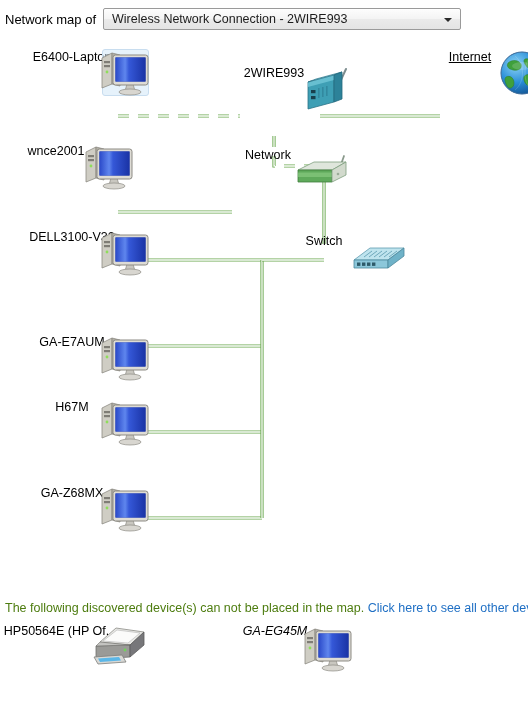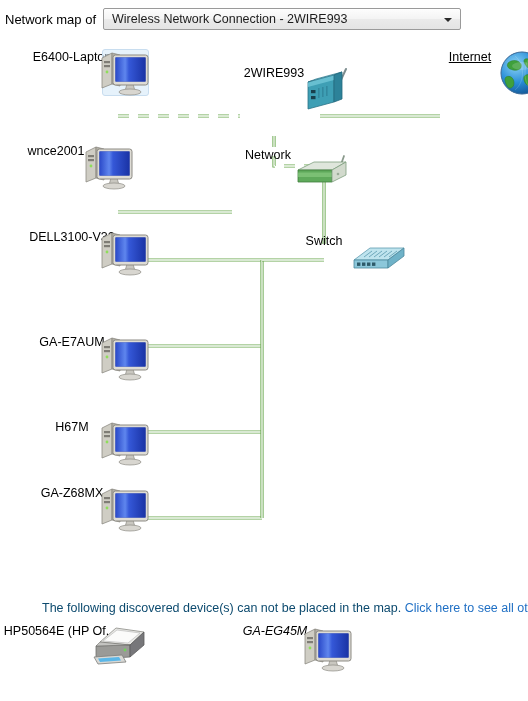--- a/index.html
+++ b/index.html
@@ -108,21 +108,21 @@
     left: 0; top: 592px;
     width: 528px; height: 1px;
     background: #ffffff;
   }
   #footer-note {
     position: absolute;
     left: 5px; top: 601px;
     font-size: 12.5px;
     white-space: nowrap;
   }
-  #footer-note .plain { color: #0c4a6e; margin-left: 37px; }
+  #footer-note .plain { color: #4d7c0f; }
   #footer-link {
     color: #1f6fc4;
     cursor: pointer;
   }
 
   #unplaced {
     position: absolute;
     left: 0; top: 624px;
     width: 528px; height: 77px;
   }
@@ -386,21 +386,21 @@
         </g>
         <defs>
           <linearGradient id="scrGrad" x1="0" y1="0" x2="1" y2="0">
             <stop offset="0%" stop-color="#2a49c9"></stop>
             <stop offset="32%" stop-color="#5f86ee"></stop>
             <stop offset="45%" stop-color="#3558d8"></stop>
             <stop offset="100%" stop-color="#1a33a5"></stop>
           </linearGradient>
         </defs>
       </svg></span><span class="nlabel">GA-E7AUM</span></div>
-      <div class="node" style="left: 20px; top: 380px;"><span class="glyph">
+      <div class="node" style="left: 20px; top: 360px;"><span class="glyph">
       <svg width="104" height="50" viewBox="0 0 104 50">
         <g transform="translate(28,2)">
 
           <path d="M2 8 L12 3 L12 34 L2 38 Z" fill="#cfcdc4" stroke="#8d8b84" stroke-width=".8"></path>
           <path d="M12 3 L20 5 L20 36 L12 34 Z" fill="#b3b0a6" stroke="#8d8b84" stroke-width=".8"></path>
           <rect x="4" y="11" width="6" height="2.2" fill="#7f7d76"></rect>
           <rect x="4" y="15" width="6" height="2.2" fill="#7f7d76"></rect>
           <circle cx="7" cy="22" r="1.4" fill="#8ede5a"></circle>
 
           <path d="M27 34 L33 34 L35 41 L25 41 Z" fill="#c9c7c0" stroke="#8d8b84" stroke-width=".7"></path>

